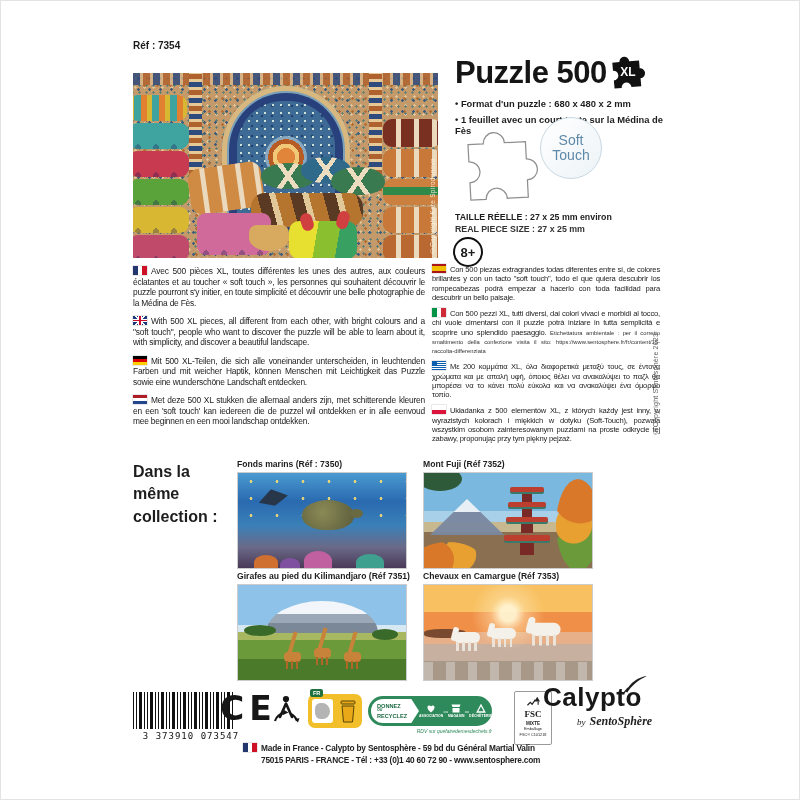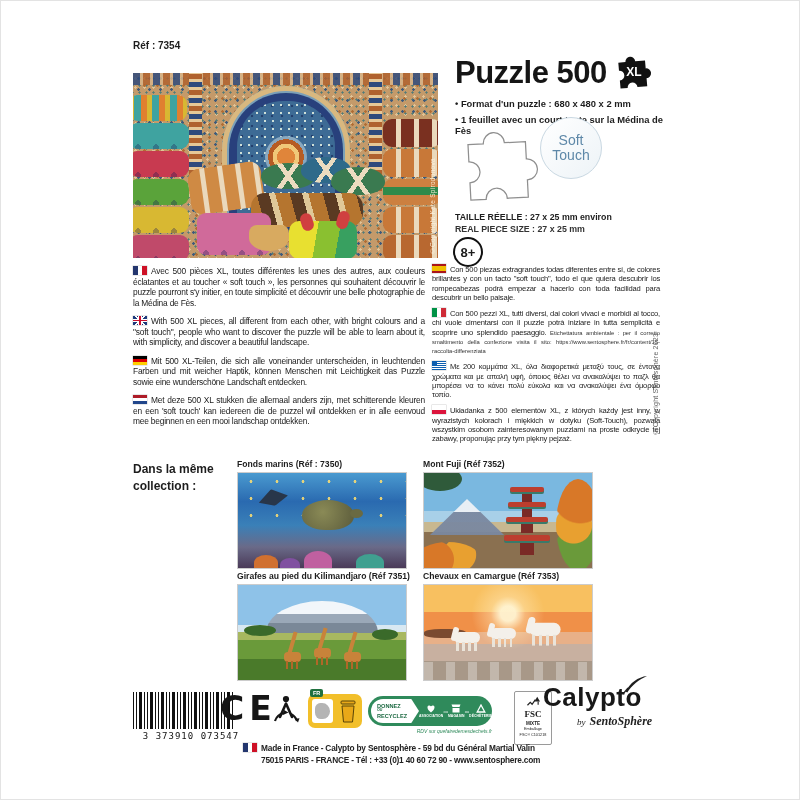--- a/index.html
+++ b/index.html
@@ -3,21 +3,21 @@
 <meta charset="utf-8">
 <style>
   html,body{margin:0;padding:0;background:#fff;}
   .page{position:relative;width:800px;height:800px;background:#fff;overflow:hidden;
         font-family:"Liberation Sans",sans-serif;color:#1d1d1d;
         box-shadow:inset 0 0 0 1px #e3e3e3;}
   .abs{position:absolute;}
 
   
   .ref{left:133px;top:40px;font-size:10px;font-weight:700;}
-  .title-row{left:455px;top:54px;display:flex;align-items:center;gap:6px;}
+  .title-row{left:455px;top:54px;display:flex;align-items:center;gap:0;}
   .title{font-size:31px;font-weight:800;letter-spacing:-.5px;color:#151515;}
   .xl-icon{position:relative;width:42px;height:38px;}
   .xl-icon svg{position:absolute;inset:0;transform:rotate(-5deg);}
   .xl-label{position:absolute;left:0;right:0;top:11px;text-align:center;color:#fff;
             font-size:12px;font-weight:800;}
   .bullets{left:455px;top:98px;width:220px;}
   .bullet{font-size:9.4px;font-weight:700;margin-bottom:5px;}
   .bullet::before{content:"• ";}
   .piece-outline{left:450px;top:122px;width:96px;height:92px;transform:rotate(-3deg);}
   .soft-badge{left:540px;top:117px;width:60px;height:60px;border-radius:50%;
@@ -77,21 +77,21 @@
   .flag-nl{background:linear-gradient(#ae1c28 33%,#fff 33% 66%,#21468b 66%);}
   .flag-es{background:linear-gradient(#aa151b 25%,#f1bf00 25% 75%,#aa151b 75%);}
   .flag-it{background:linear-gradient(90deg,#009246 33%,#fff 33% 66%,#ce2b37 66%);}
   .flag-gr{background:repeating-linear-gradient(180deg,#0d5eaf 0 1px,#fff 1px 2px);}
   .flag-gr::before{content:"";position:absolute;left:0;top:0;width:5px;height:5px;background:#0d5eaf;}
   .flag-pl{background:linear-gradient(#fff 50%,#dc143c 50%);}
   .side-copy{left:652px;top:333px;writing-mode:vertical-rl;transform:rotate(180deg);
       font-size:7px;color:#666;letter-spacing:.2px;}
 
   
-  .coll-heading{left:133px;top:461px;width:100px;font-size:12px;font-weight:800;line-height:1.4;}
+  .coll-heading{left:133px;top:461px;width:100px;font-size:16px;font-weight:800;line-height:1.4;}
   .thumb{position:absolute;width:170px;}
   .thumb-caption{font-size:8.6px;font-weight:700;margin-bottom:3px;white-space:nowrap;}
   .art{position:relative;width:168px;height:95px;overflow:hidden;border:1px solid #ccc;}
   .shape{position:absolute;}
 
   .art-sea{background:linear-gradient(180deg,#4a9ad0 0%,#2a6ab0 30%,#3a80b8 55%,#6a6a88 78%,#4a3a58 100%);}
   .fish-dots{inset:0;height:60%;background-image:radial-gradient(circle,#ffe070 1.2px,transparent 1.7px);
       background-size:26px 17px;opacity:.85;}
   .sea-ray{left:20px;top:16px;width:30px;height:17px;background:#28364a;transform:rotate(-14deg);
       clip-path:polygon(50% 0,100% 60%,50% 100%,0 60%);}

